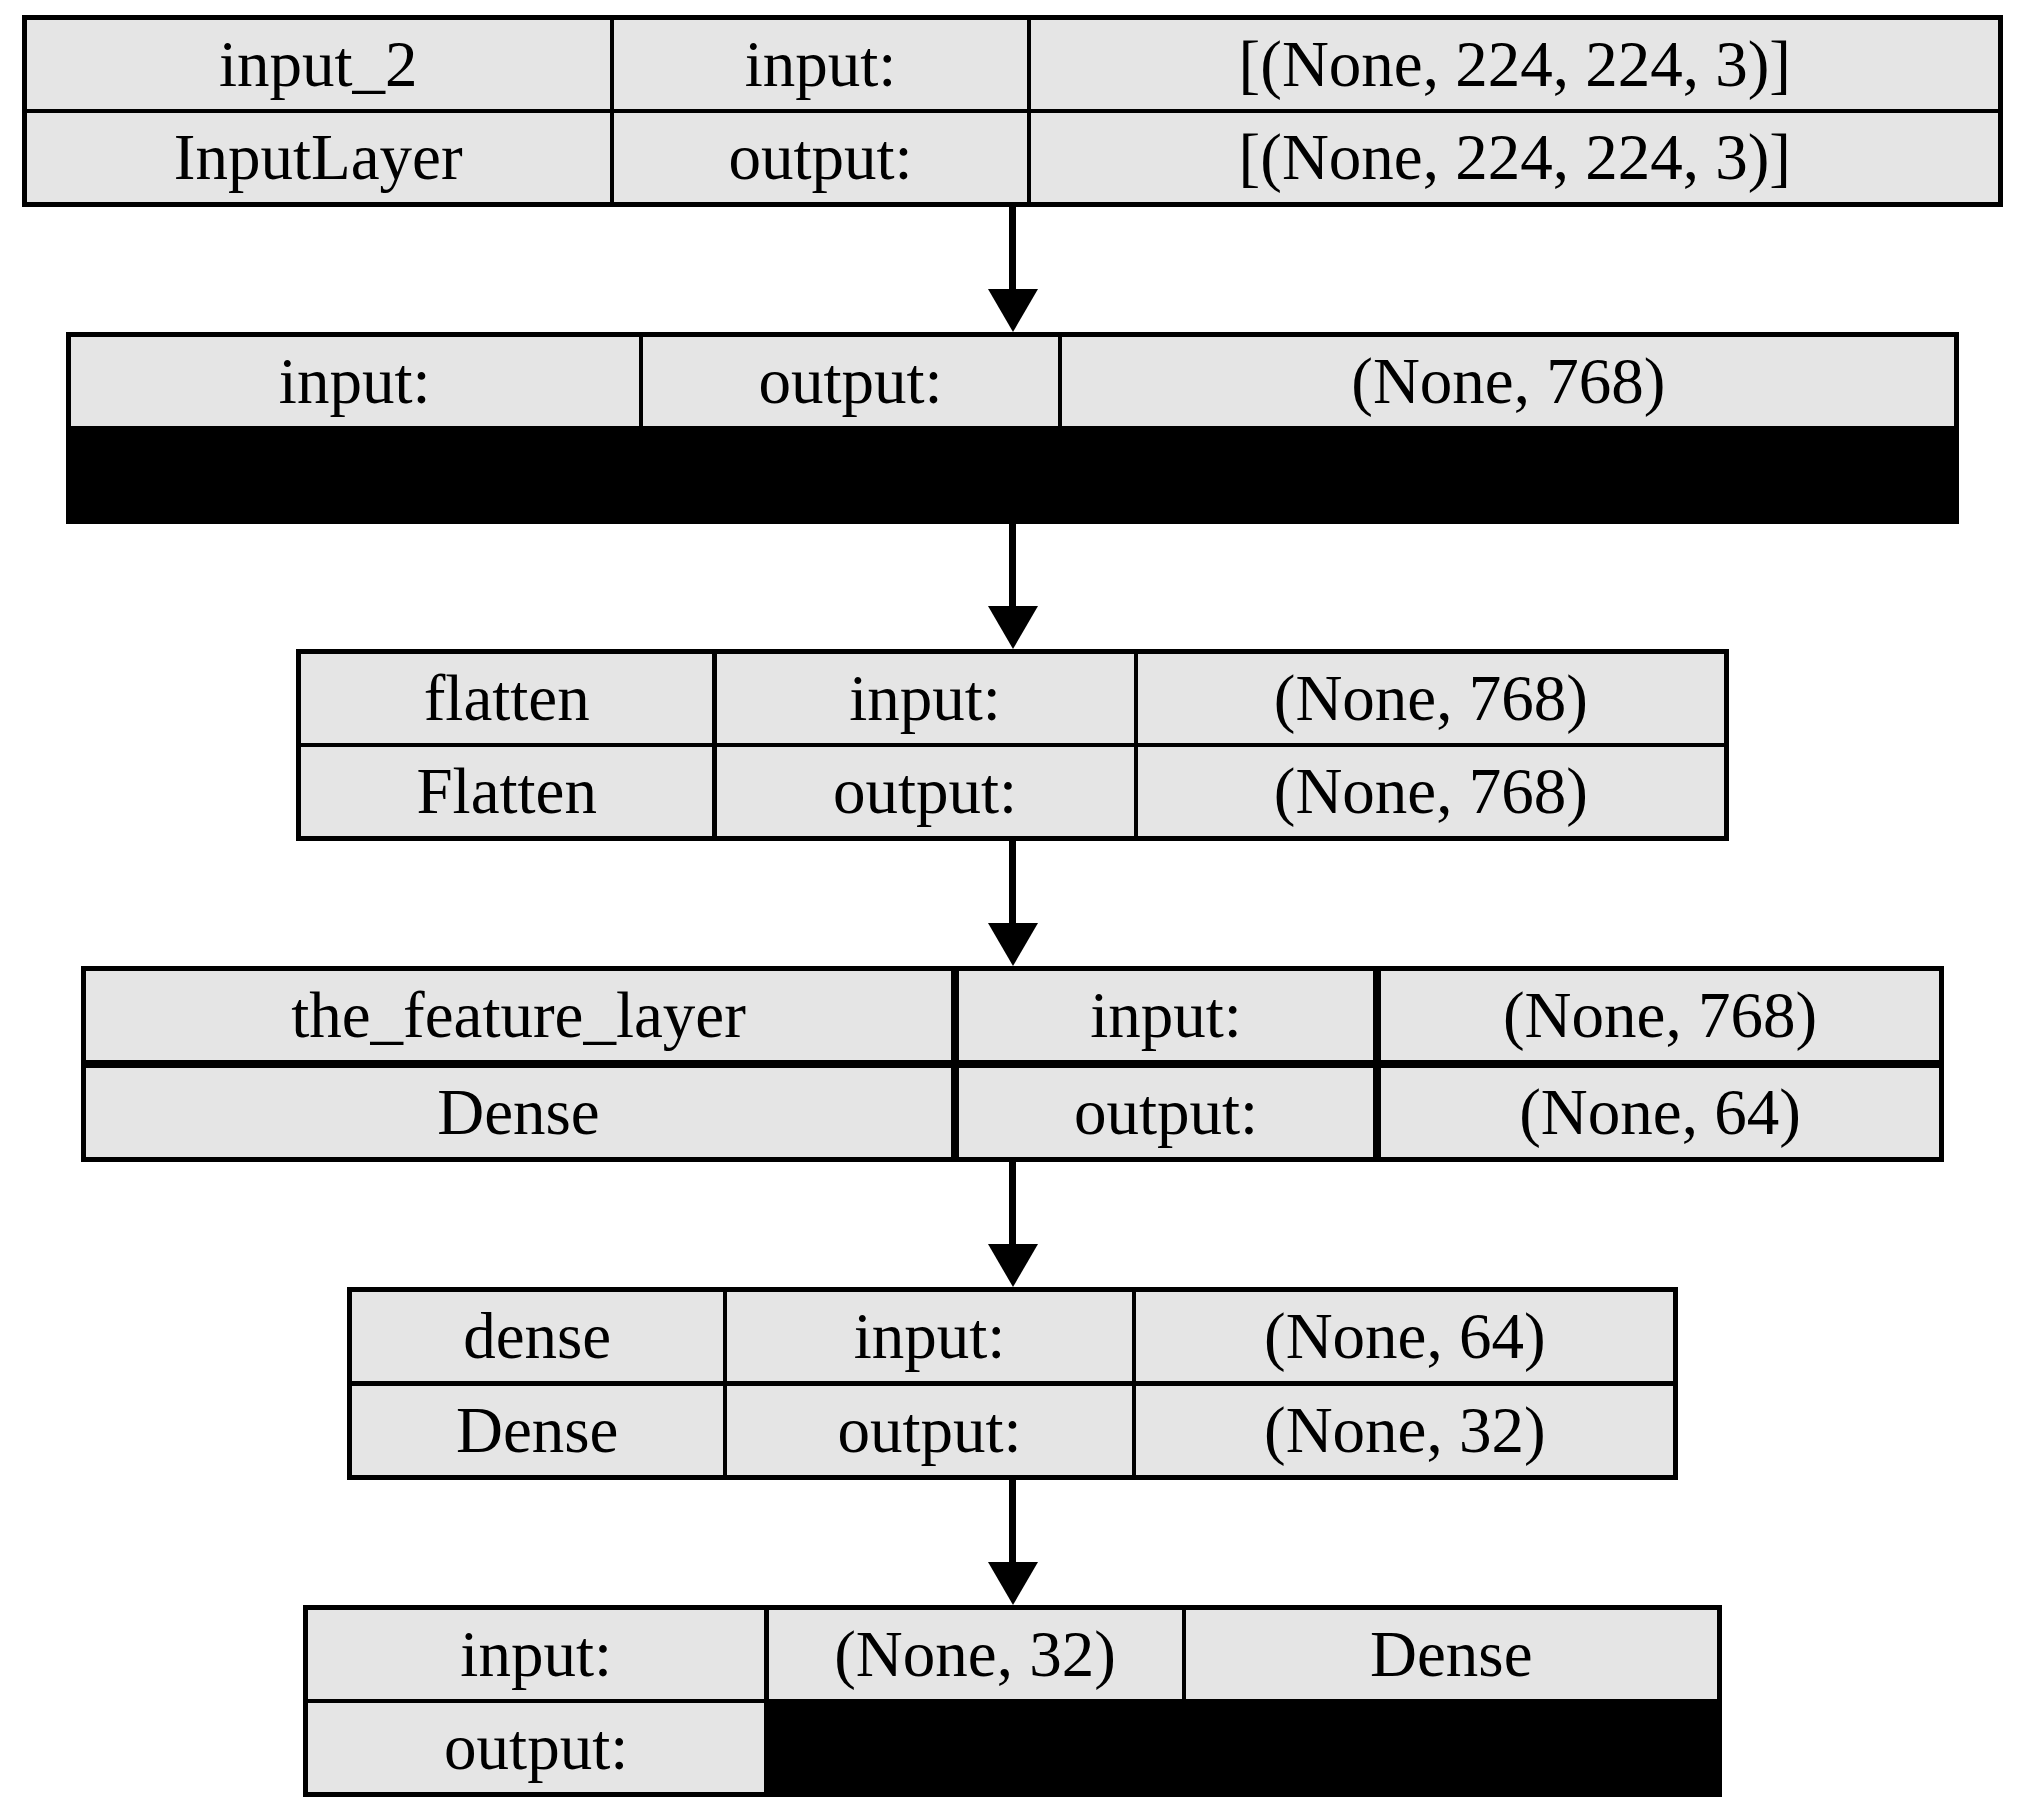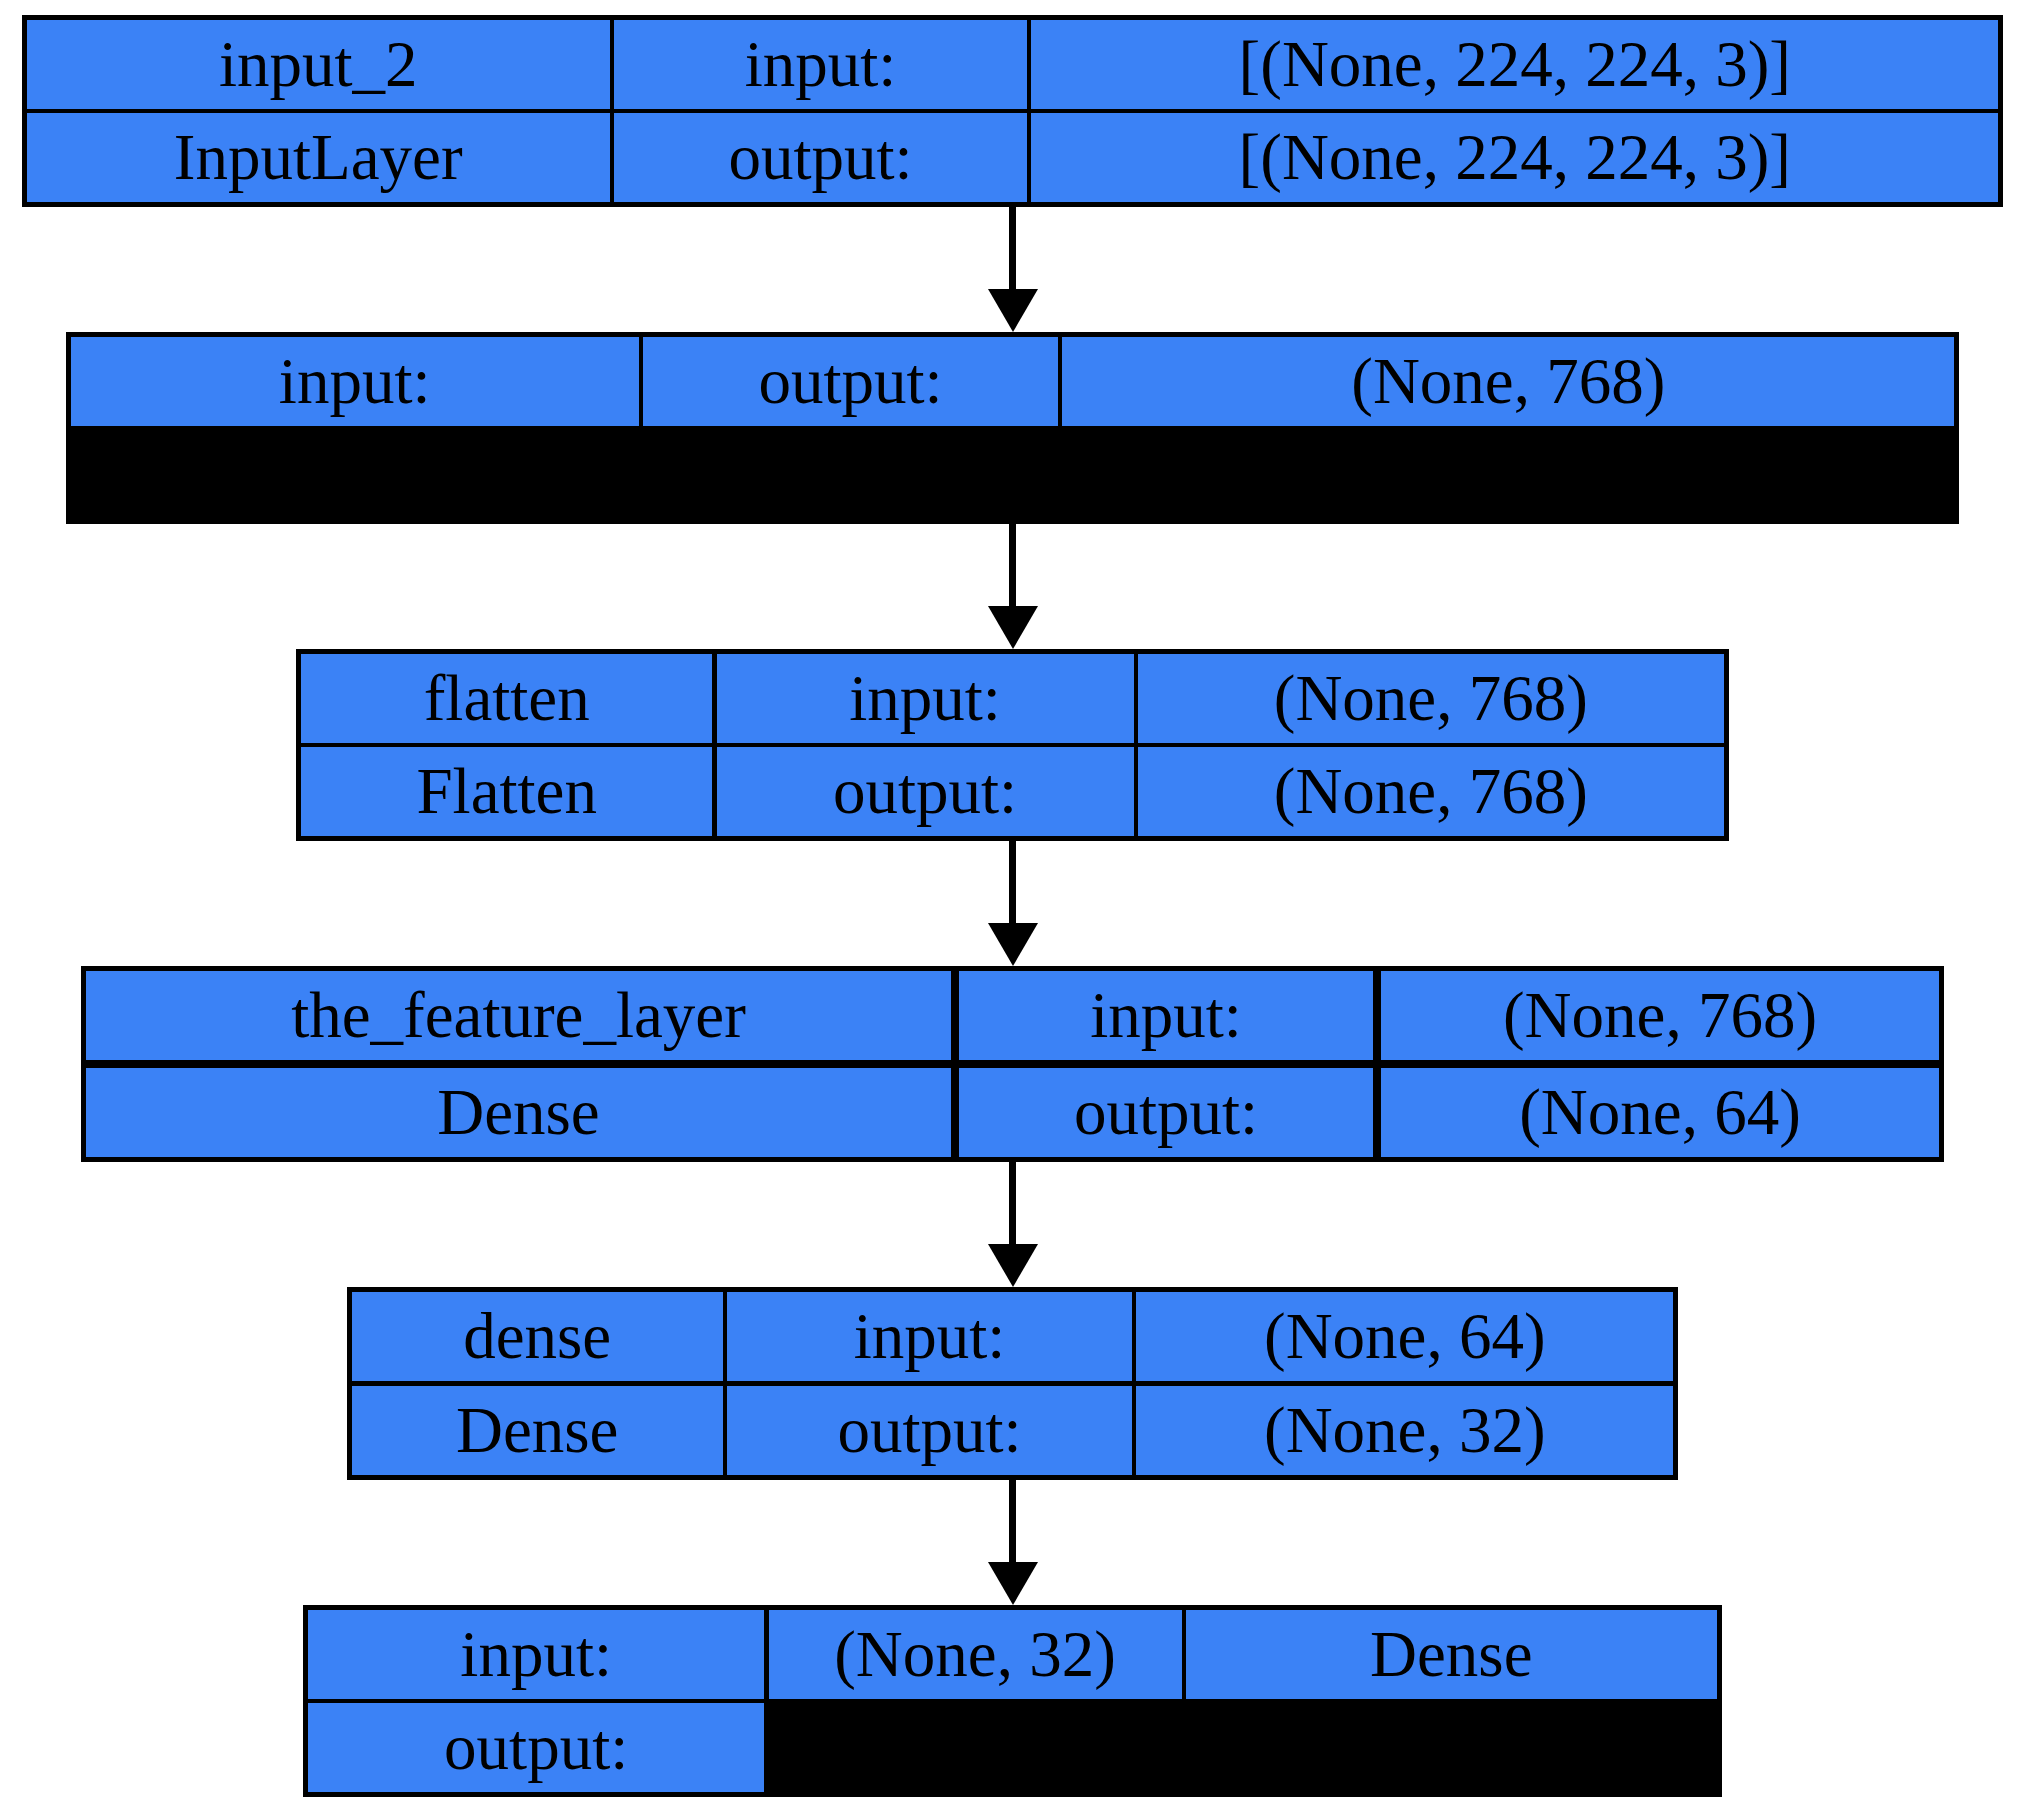--- a/index.html
+++ b/index.html
@@ -24,21 +24,21 @@
   .node {
     display: grid;
     grid-template-rows: 89px 89px;
     gap: 4.3px;
     padding: 5px;
     background: #000000;
     box-sizing: border-box;
     flex: 0 0 auto;
   }
   .cell {
-    background: #3b82f6;
+    background: #e5e5e5;
     display: flex;
     align-items: center;
     justify-content: center;
     font-size: 65px;
     line-height: 1;
     white-space: nowrap;
     overflow: hidden;
   }
   .arrow {
     height: 125px;

